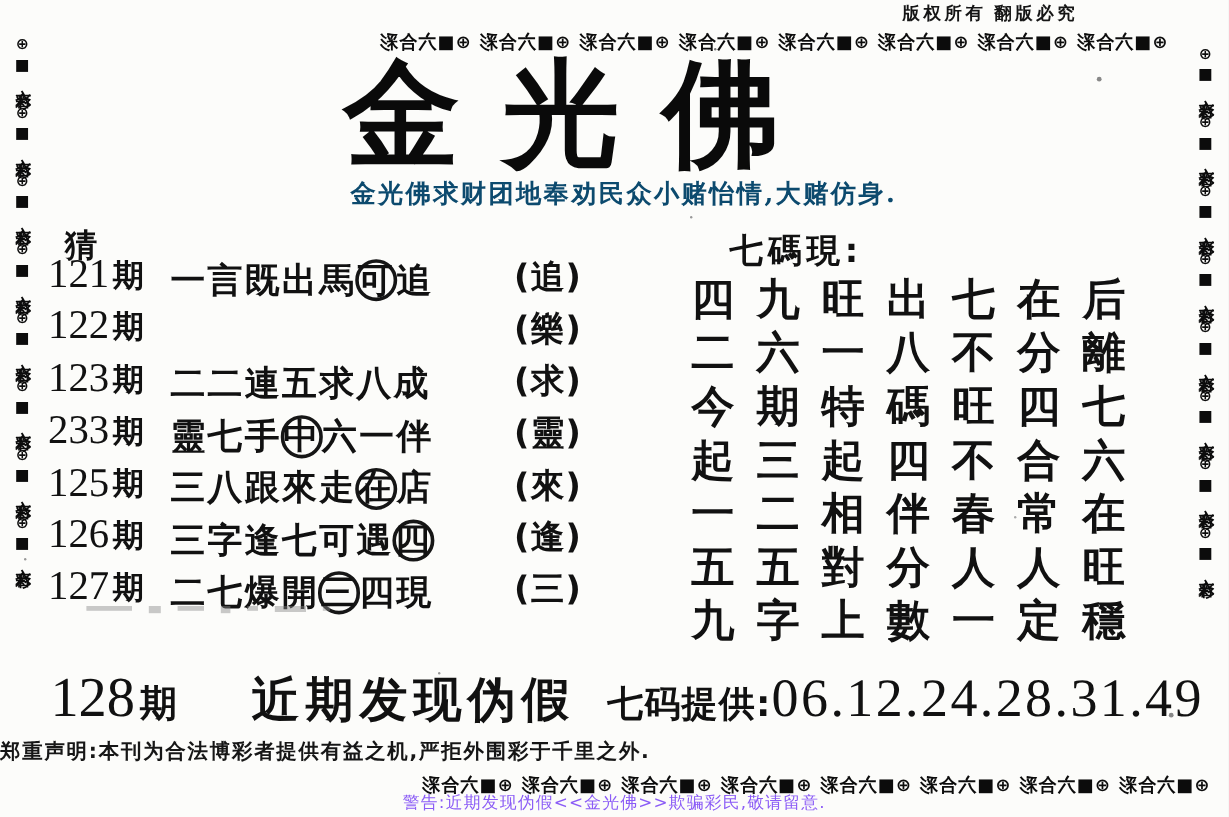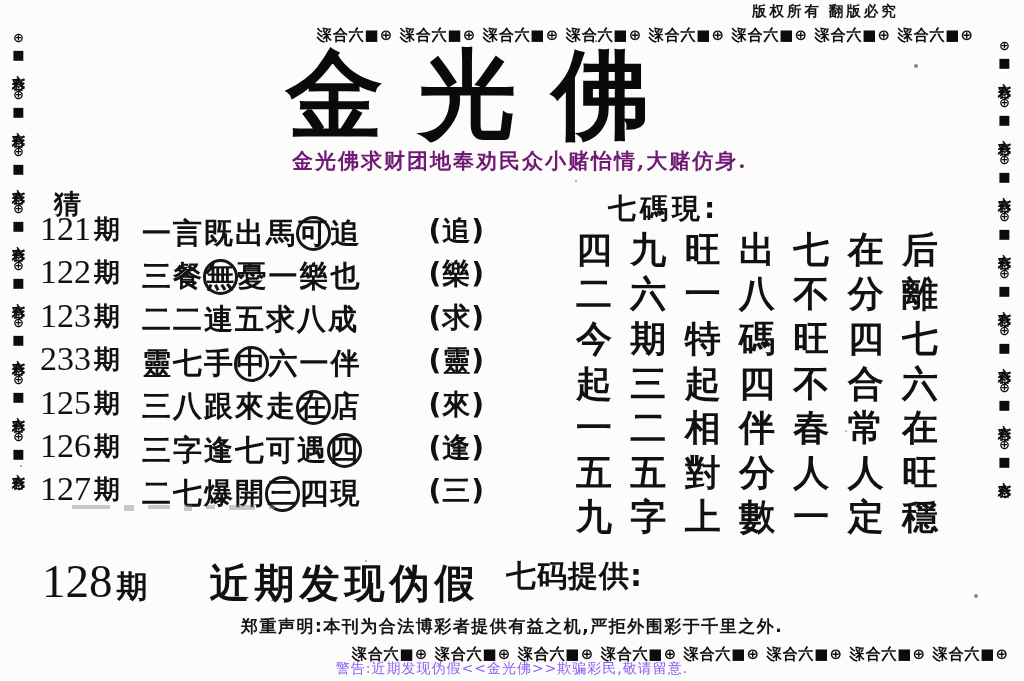--- a/index.html
+++ b/index.html
@@ -45,21 +45,21 @@
   .title{
     position:absolute;left:250px;top:40px;width:480px;
     font-family:"DejaVu Serif","Liberation Serif",serif;
     font-size:97px;line-height:108px;font-weight:700;
     letter-spacing:36px;text-indent:36px;
     color:#0a0a0a;
   }
   .subtitle{
     position:absolute;left:292px;top:147px;width:520px;
     font-size:21px;font-weight:700;letter-spacing:2px;
-    color:#701a75;
+    color:#0c4a6e;
     font-family:"DejaVu Serif","Liberation Serif",serif;
   }
   
   .guess-label{
     position:absolute;left:54px;top:186px;
     font-size:27px;font-weight:900;
   }
   .rows{
     position:absolute;left:40px;top:212px;width:445px;
   }
@@ -131,21 +131,21 @@
   .provide-label{
     font-size:30px;font-weight:900;letter-spacing:1px;
   }
   .provide-numbers{
     font-family:"Liberation Serif","DejaVu Serif",serif;
     font-size:45px;letter-spacing:2px;
   }
   
   .disclaimer{
     position:absolute;left:0;top:615px;width:1024px;
-    text-align:center;
+    text-align:left;
     font-size:17px;font-weight:700;letter-spacing:1.5px;
     color:#161616;
   }
   .warning{
     position:absolute;left:0;top:660px;width:1024px;
     text-align:center;
     font-size:14px;font-weight:500;letter-spacing:1px;
     color:#8b5cf6;
     filter:blur(.3px);
   }
@@ -181,25 +181,20 @@
         <span class="phrase">
           <span>一言既出馬</span>
           <span class="circled">可</span>
           <span>追</span>
         </span>
         <span class="answer">(追)</span>
       </div>
       <div class="row">
         <span class="num">122</span>
         <span class="issue-suffix">期</span>
-        <span class="phrase">
-          <span>三餐</span>
-          <span class="circled">無</span>
-          <span>憂一樂也</span>
-        </span>
         <span class="answer">(樂)</span>
       </div>
       <div class="row">
         <span class="num">123</span>
         <span class="issue-suffix">期</span>
         <span class="phrase">
           <span>二二連五求八成</span>
         </span>
         <span class="answer">(求)</span>
       </div>
@@ -317,19 +312,20 @@
     <span style="width:38px"></span><span style="width:10px;height:6px"></span><span style="width:22px"></span><span style="width:8px;height:6px"></span><span style="width:9px"></span><span style="width:26px;height:5px"></span><span style="width:6px"></span>
   </div>
 
   <div class="final-left">
     <span class="num">128</span>
     <span class="issue-suffix">期</span>
     <span class="final-phrase">近期发现伪假</span>
   </div>
   <div class="final-right">
     <span class="provide-label">七码提供:</span>
+    <span class="provide-numbers">06.12.24.28.31.49</span>
   </div>
 
   <div class="disclaimer">郑重声明:本刊为合法博彩者提供有益之机,严拒外围彩于千里之外.</div>
   <div class="warning">警告:近期发现伪假&lt;&lt;金光佛&gt;&gt;欺骗彩民,敬请留意.</div>
 
   <div class="specks"></div>
 </div>
 
 </body></html>

